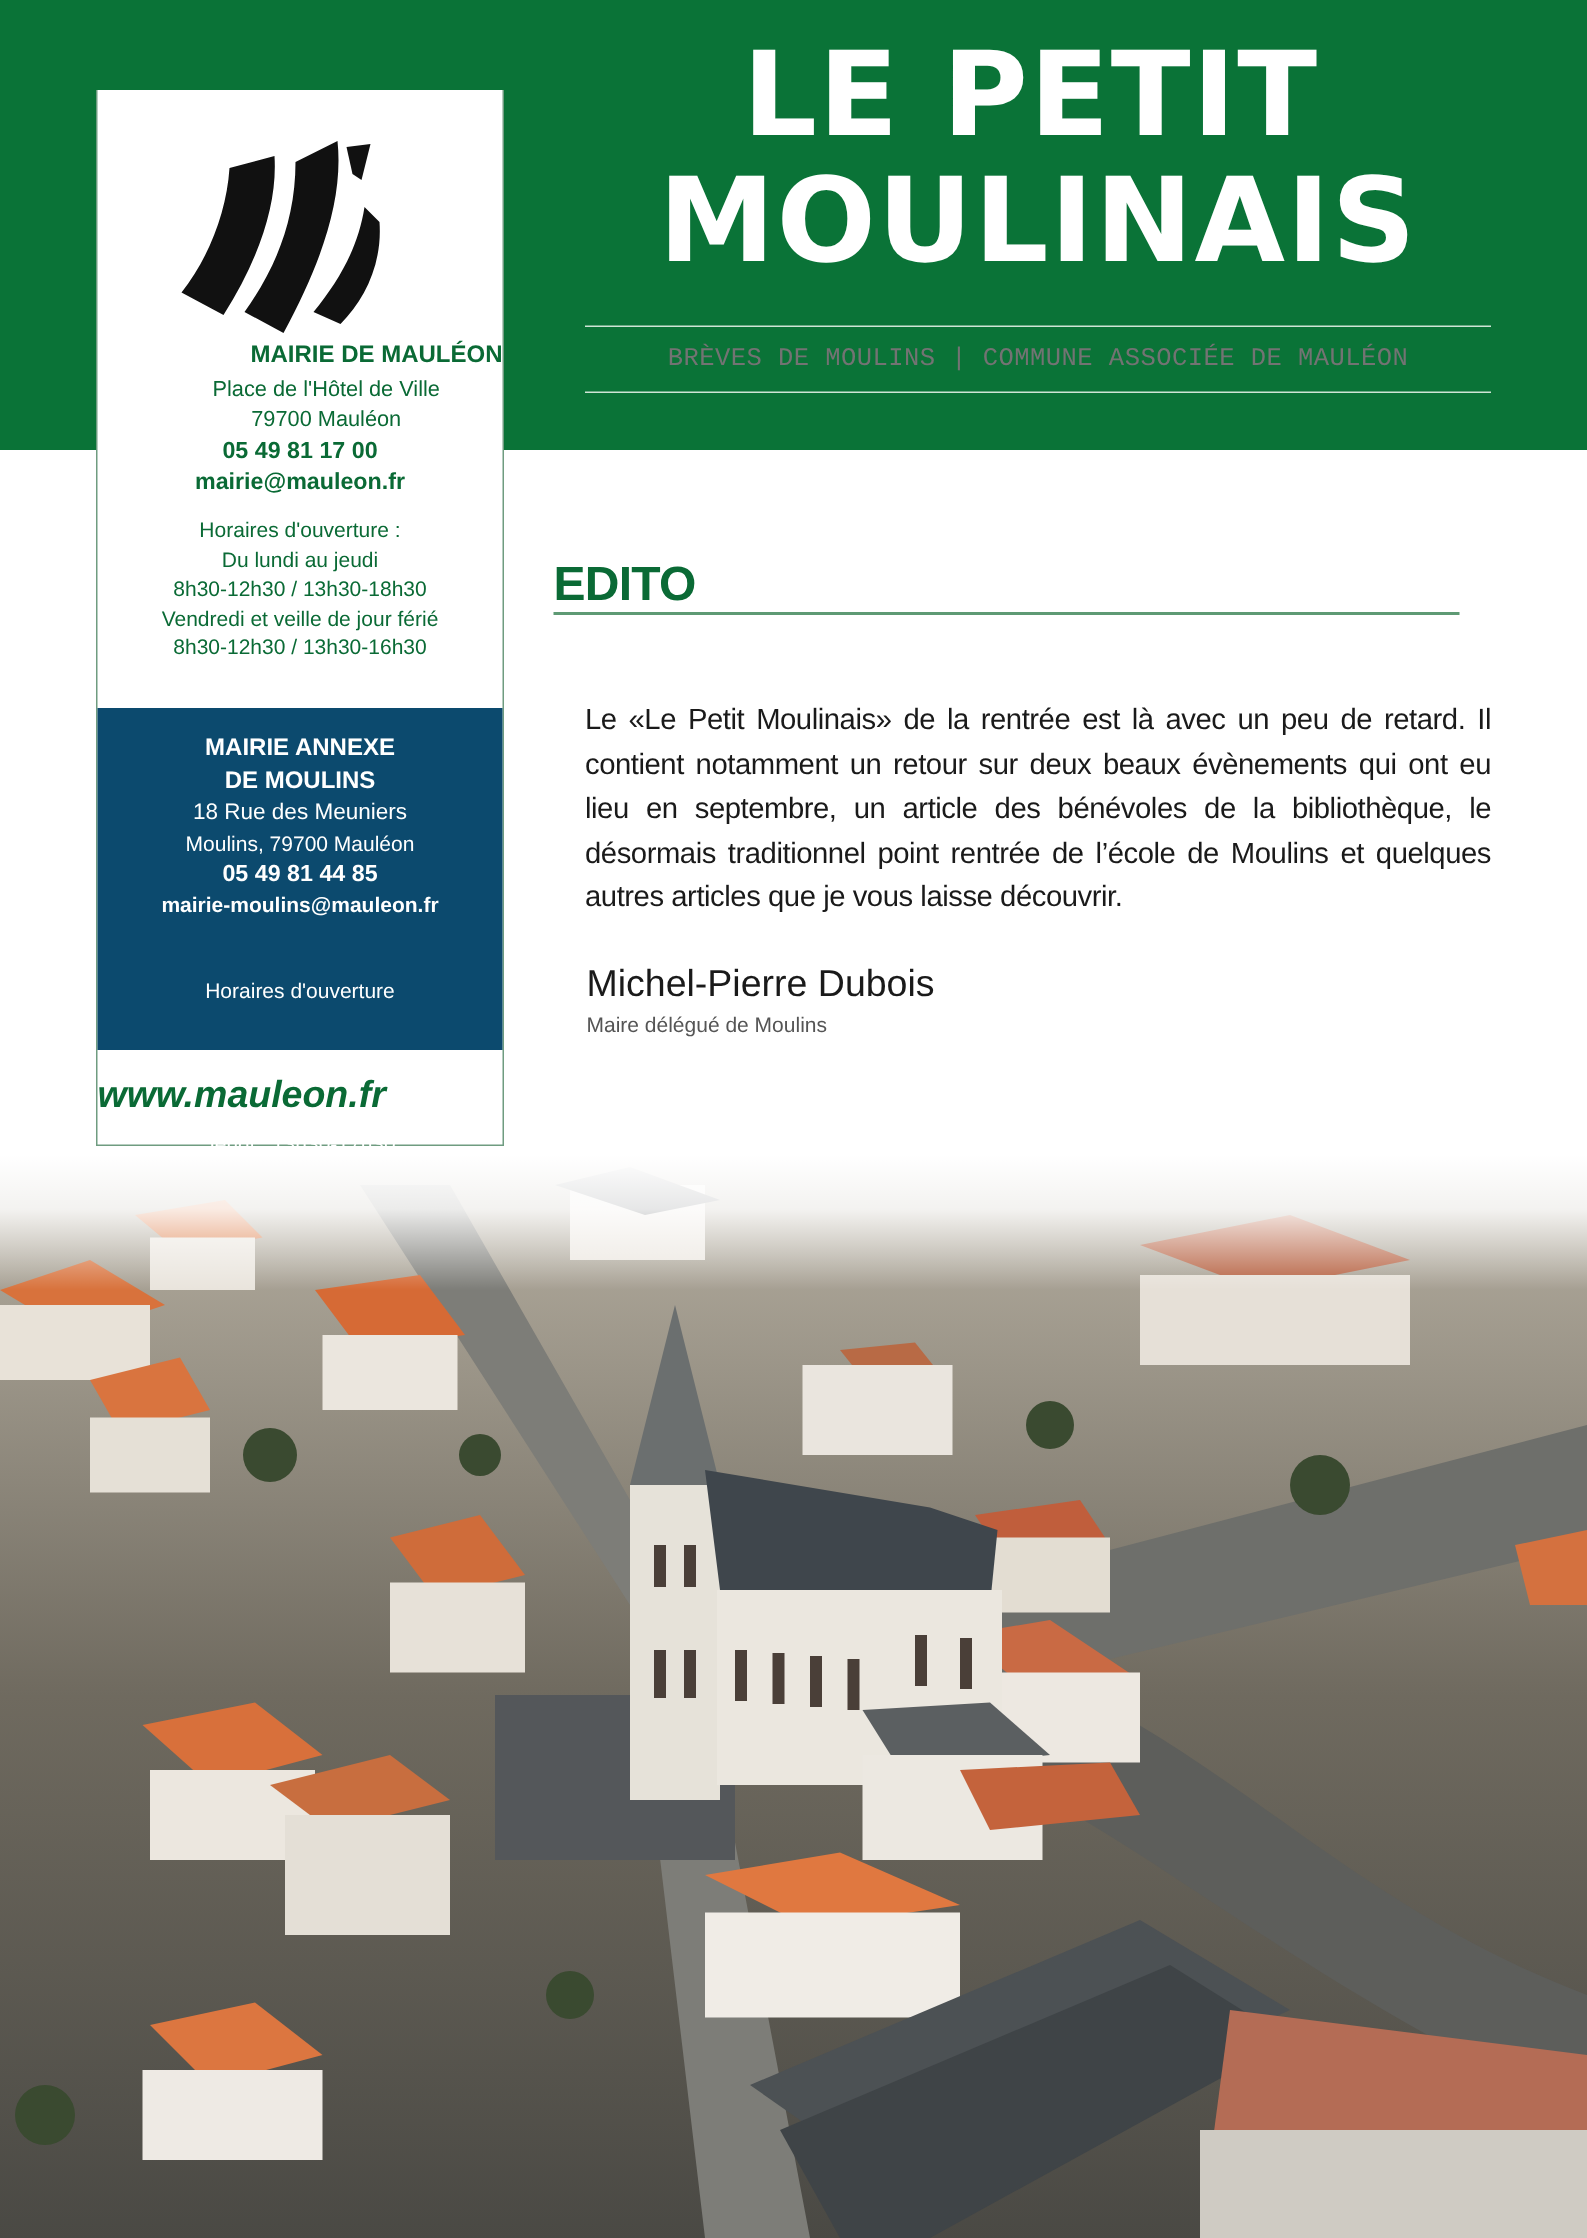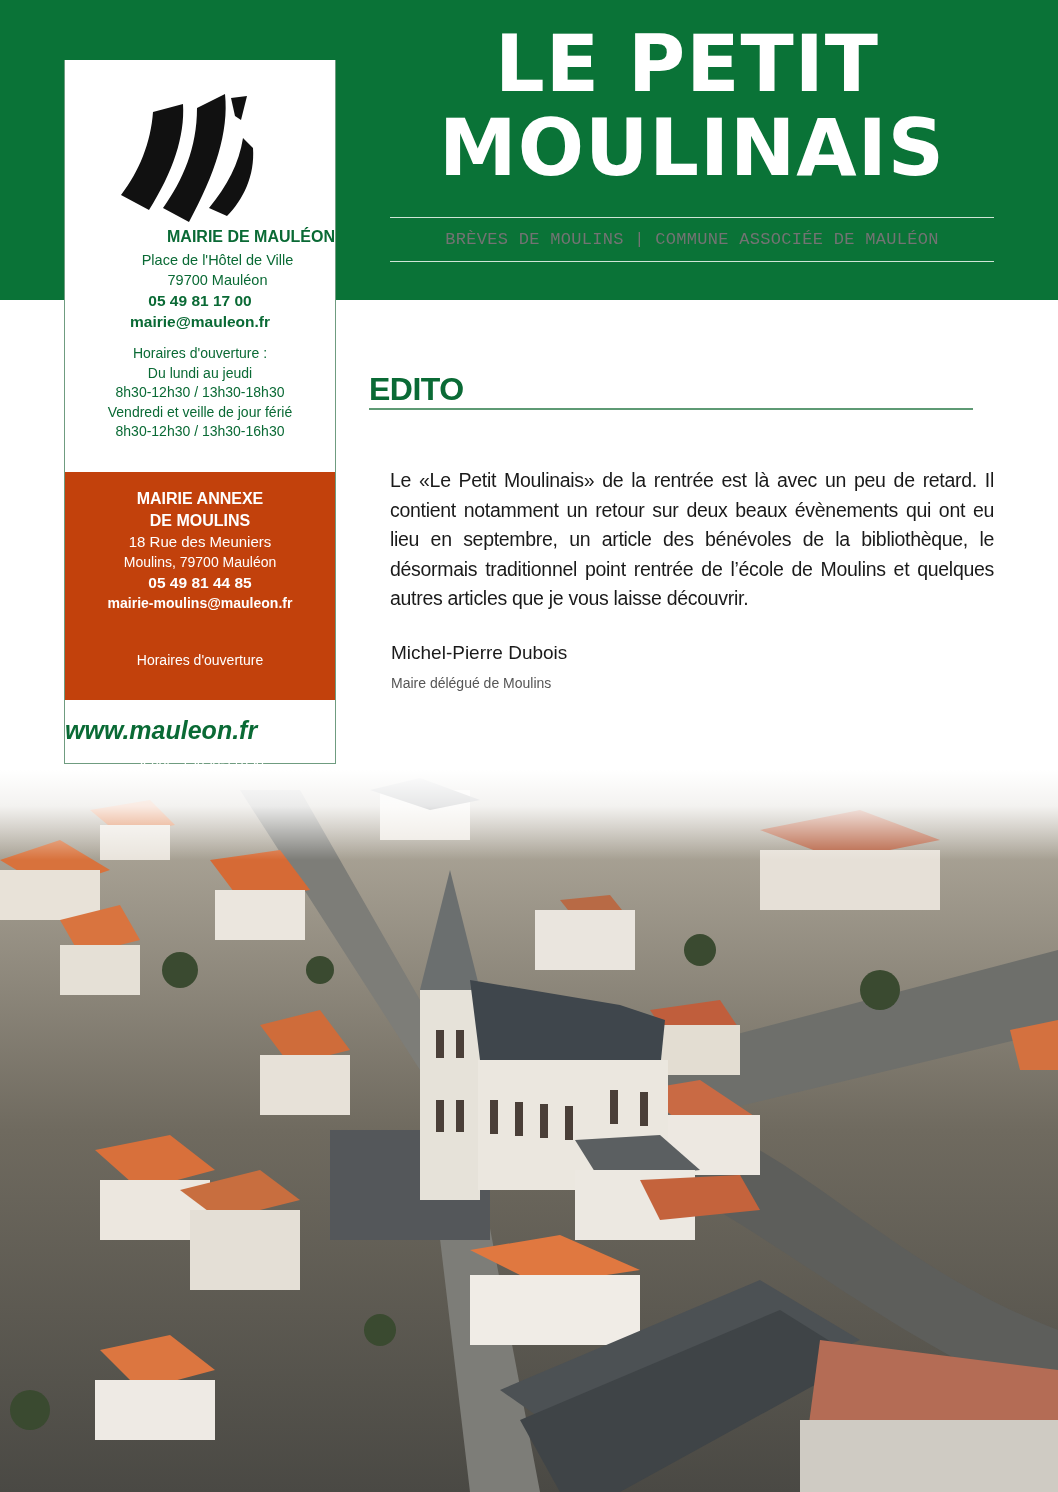--- a/index.html
+++ b/index.html
@@ -33,21 +33,21 @@
   .logo { position: absolute; left: 46px; top: 30px; width: 180px; height: 140px; }
   .sb-top { position: absolute; left: 0; top: 166px; width: 270px; text-align: center; color: #0a6a35; }
   .sb-title { font-weight: bold; font-size: 16px; line-height: 22px; margin-bottom: 2px; text-align: right; }
   .sb-line { font-size: 14.5px; line-height: 20px; padding-left: 35px; }
   .sb-bold { font-weight: bold; font-size: 15.5px; line-height: 21px; }
   .sb-gap { height: 12px; }
   .sb-hours { font-size: 14px; line-height: 19.5px; }
 
   .sb-annex {
     position: absolute; left: 0; top: 412px; width: 270px; height: 228px;
-    background: #c2410c; color: #ffffff; text-align: center; padding-top: 16px;
+    background: #0c4a6e; color: #ffffff; text-align: center; padding-top: 16px;
   }
   .ann-title { font-weight: bold; font-size: 16px; line-height: 22px; }
   .ann-line { font-size: 15px; line-height: 20px; }
   .ann-line.sm { font-size: 14px; }
   .ann-bold { font-weight: bold; font-size: 15.5px; line-height: 21px; }
   .ann-email { font-weight: bold; font-size: 14px; line-height: 20px; }
   .ann-gap { height: 6px; }
   .ann-hours { font-size: 14px; line-height: 19px; margin-top: 32px; }
 
   .sb-web {
@@ -62,21 +62,21 @@
     color: #0a6a35;
   }
   .edito-title { font-weight: bold; font-size: 32px; line-height: 38px; letter-spacing: -0.5px; }
   .issue { font-size: 28px; line-height: 38px; }
 
   .edito-body {
     position: absolute; left: 390px; top: 466px; width: 604px;
     font-size: 19.5px; line-height: 29.5px; color: #1a1a1a; text-align: justify;
     letter-spacing: -0.3px;
   }
-  .signature { position: absolute; left: 391px; top: 642px; font-size: 19px; color: #1a1a1a; }
+  .signature { position: absolute; left: 391px; top: 642px; font-size: 25px; color: #1a1a1a; }
   .sig-role { position: absolute; left: 391px; top: 675px; font-size: 14px; color: #555; }
 
   
   .photo { position: absolute; left: 0; top: 770px; width: 1058px; height: 722px; }
   .photo svg { display: block; }
   .photo-fade {
     position: absolute; left: 0; top: 0; width: 1058px; height: 90px;
     background: linear-gradient(to bottom, #ffffff 0%, rgba(255,255,255,0.85) 40%, rgba(255,255,255,0) 100%);
   }
 </style>

